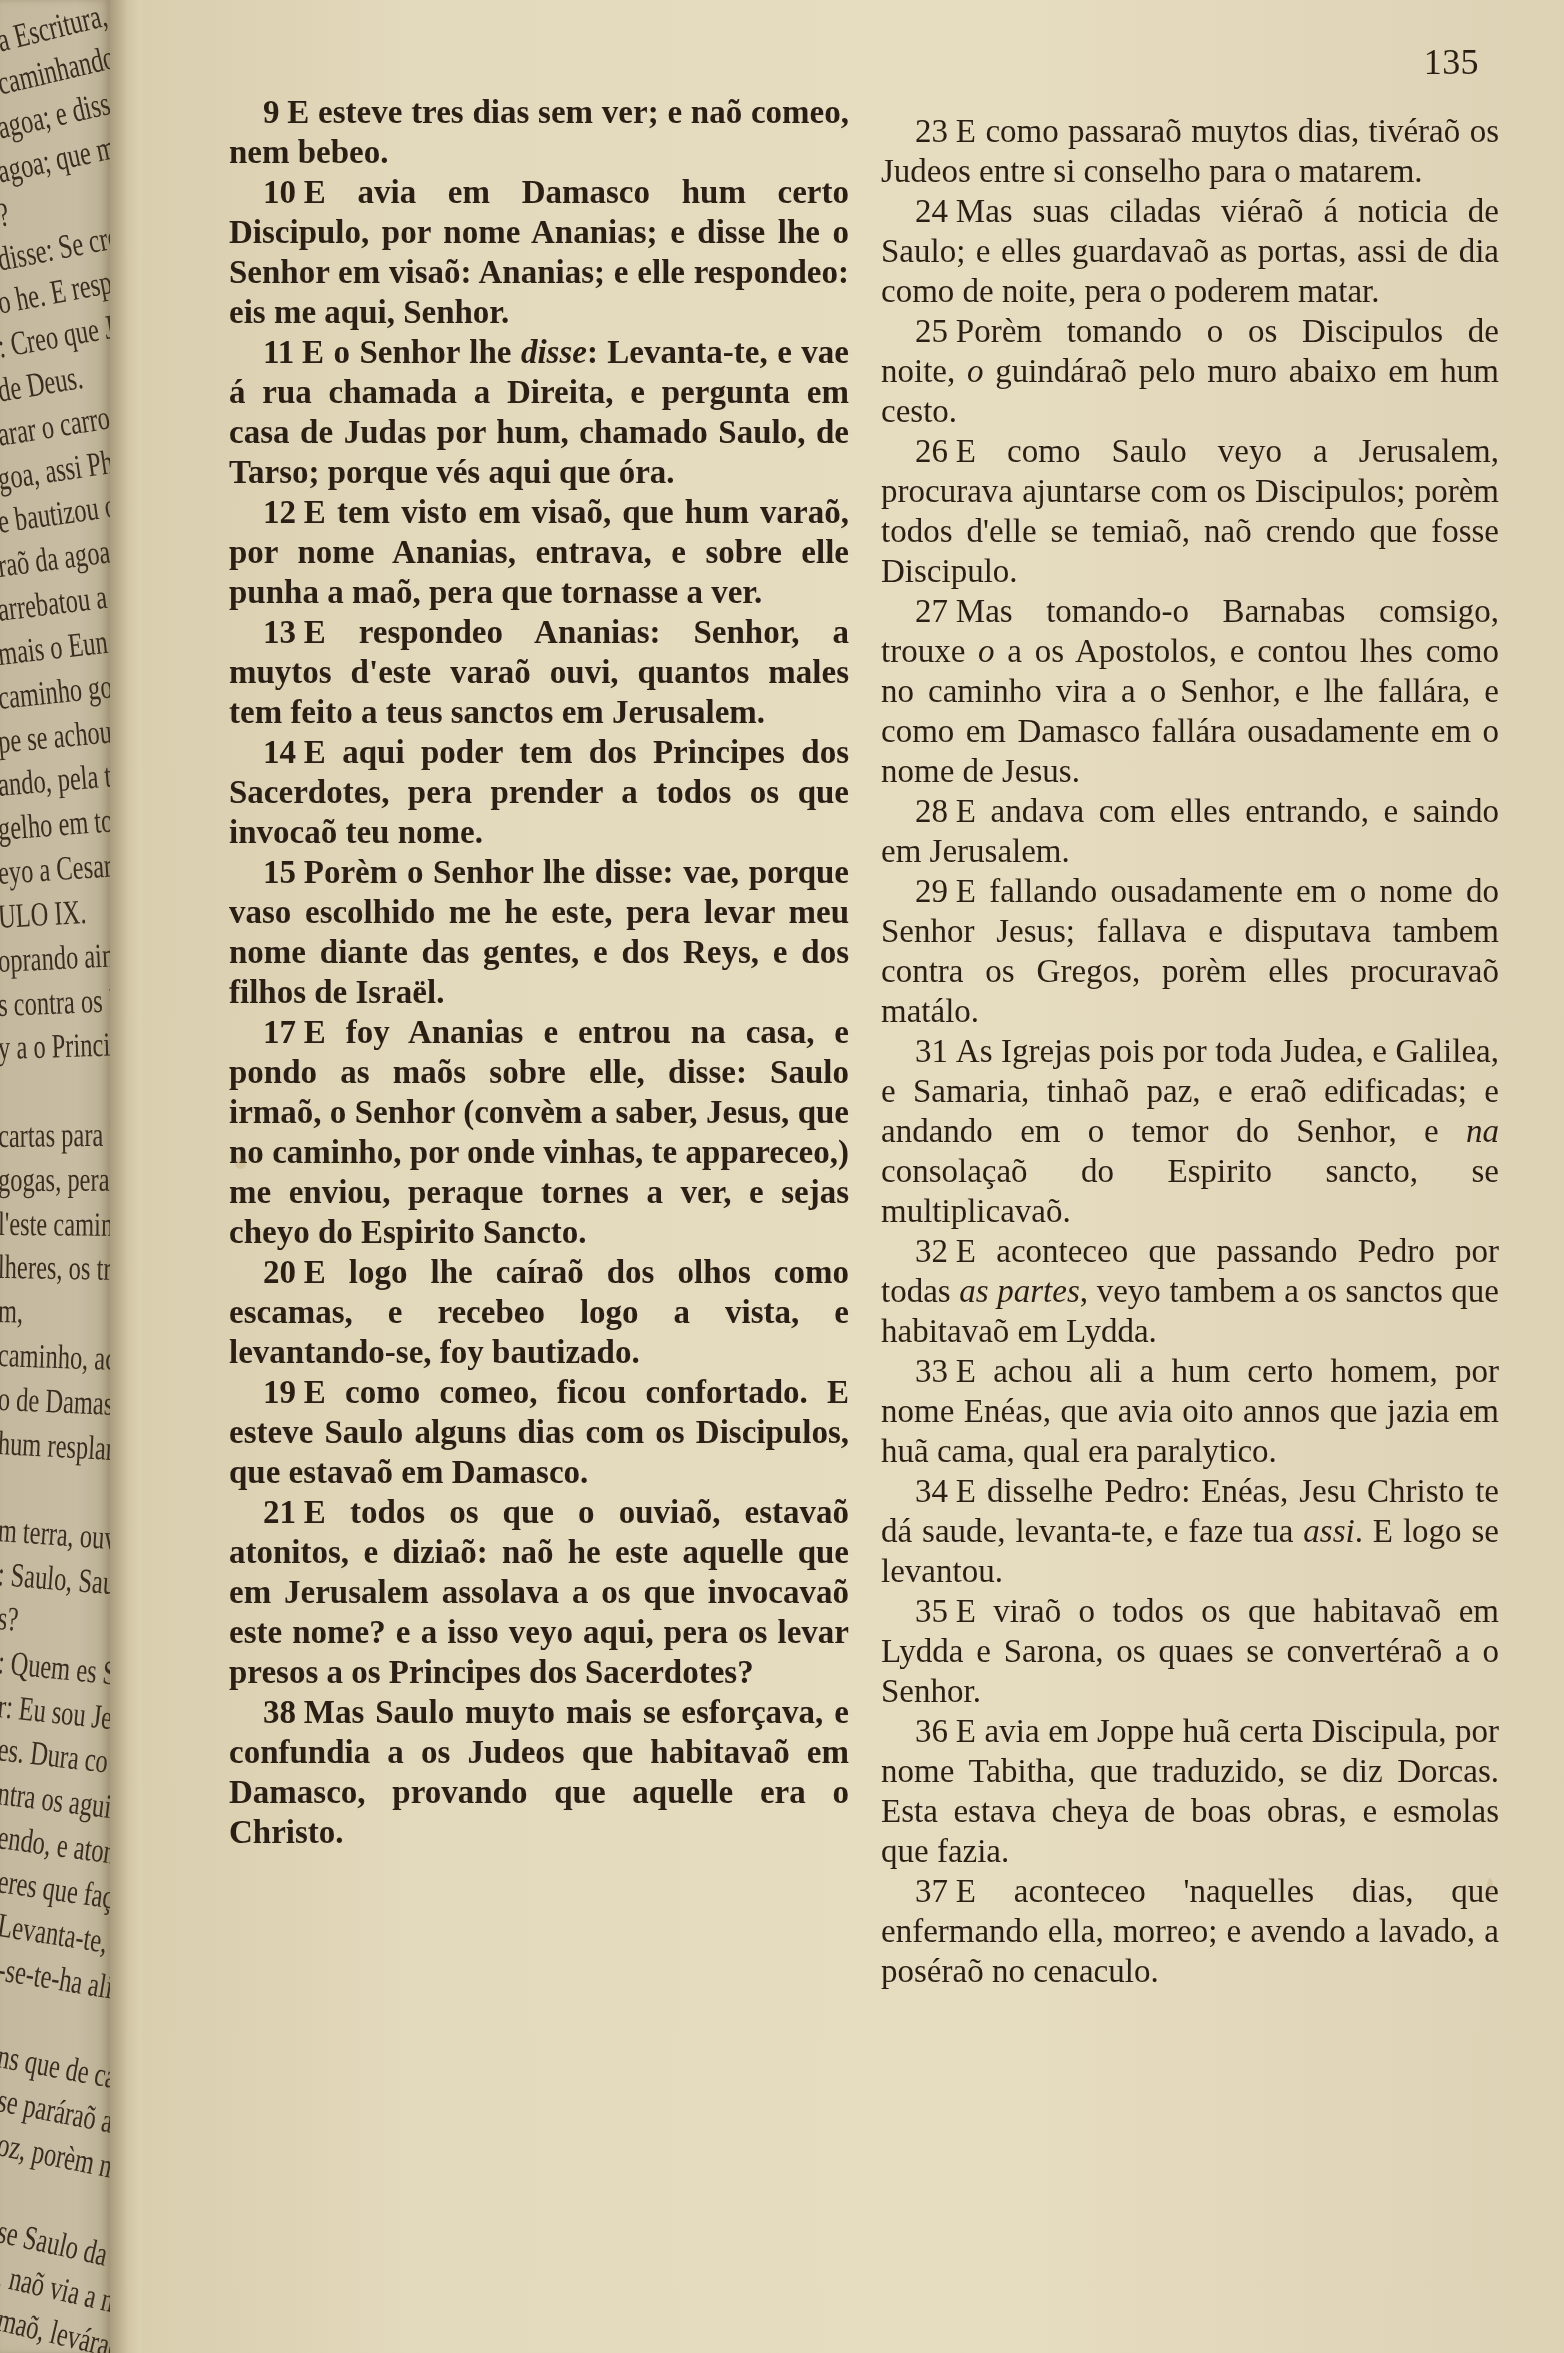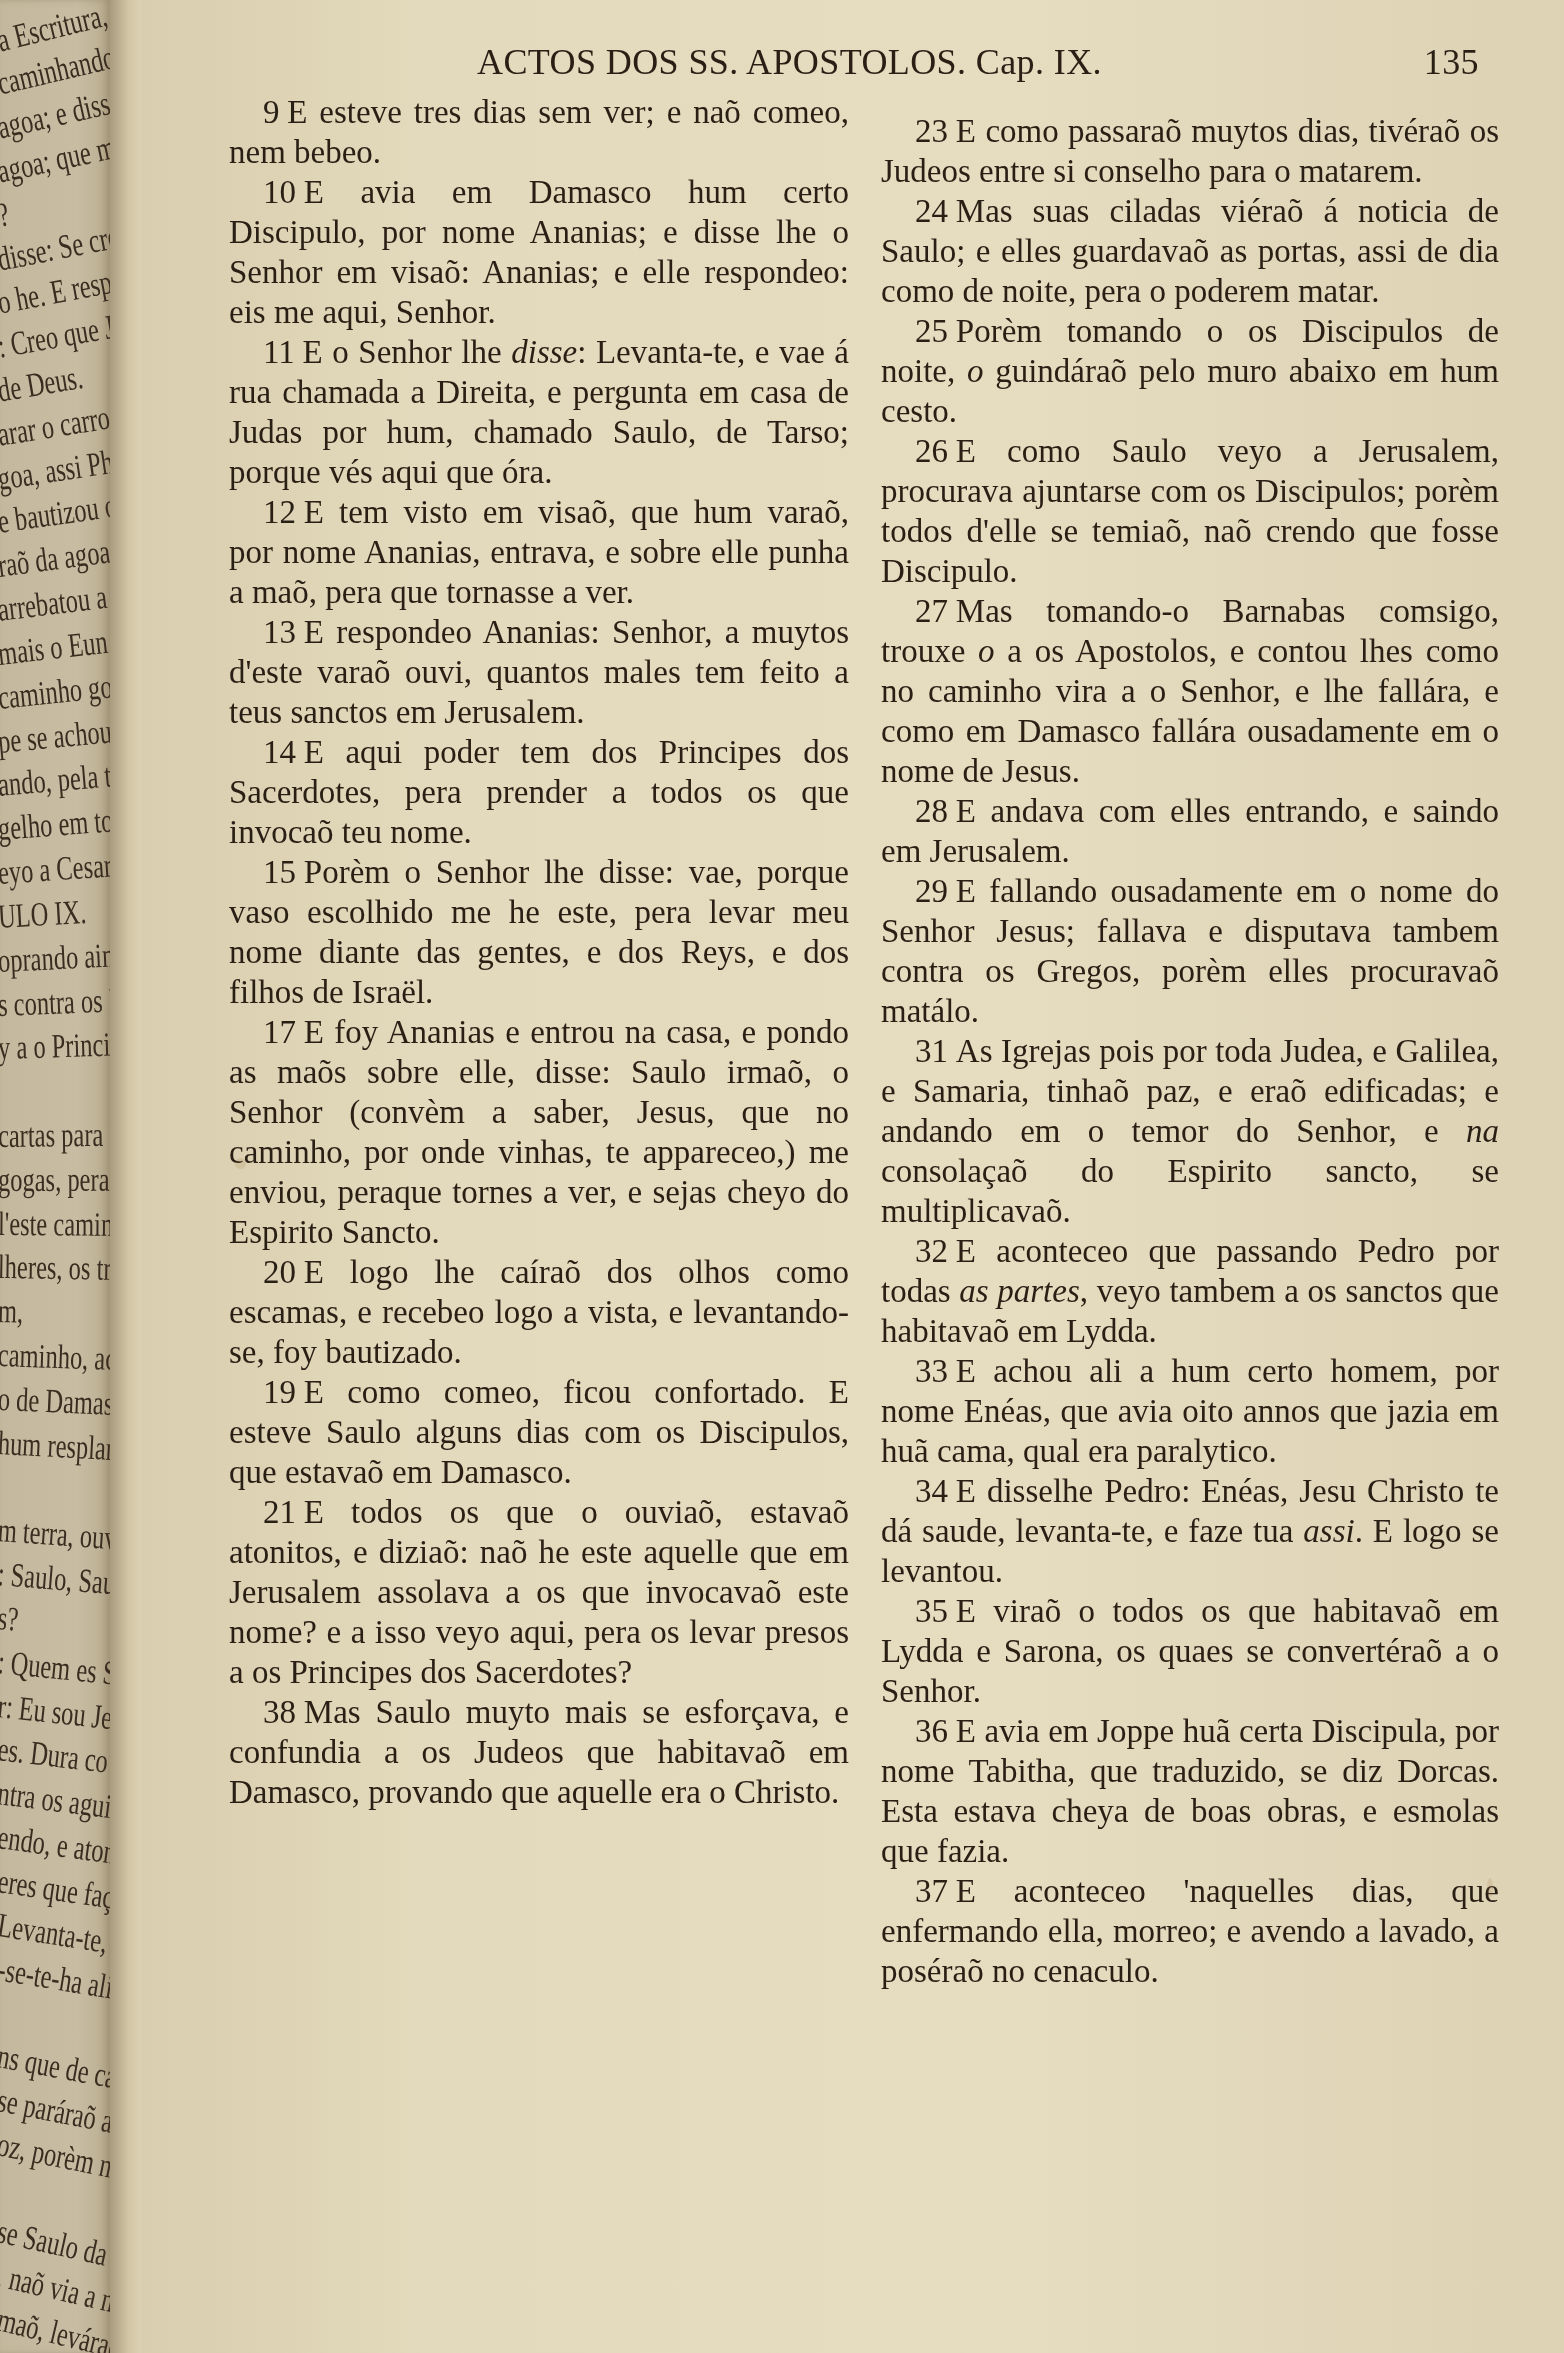--- a/index.html
+++ b/index.html
@@ -34,21 +34,21 @@
       position: absolute; top: 41px; left: 336px; right: 55px; height: 47px;
       font-size: 36px; letter-spacing: 0.4px;
     }
     .running-head .title { position: absolute; left: 0; top: 0; }
     .running-head .pageno { position: absolute; right: 31px; top: 0; }
     .col {
       position: absolute; top: 92px;
       font-size: 33px; line-height: 40px;
       text-align: justify;
     }
-    .col.left { left: 88px; width: 620px; }
+    .col.left { left: 88px; width: 620px; font-weight: bold; }
     .col.right { left: 740px; width: 618px; margin-top: 19px; }
     .verse { margin: 0; text-indent: 34px; }
     .verse .num { margin-right: 7.8px; }
     .verse i { font-style: italic; }
     .stain { position: absolute; border-radius: 50%; background: rgba(160,120,70,0.18); }
   </style>
 </head>
 <body>
 
 <div class="left-page" id="leftPage">
@@ -103,21 +103,20 @@
     <div class="frag" style="top: 2127px; transform: rotate(11.368deg) scaleX(0.72);">oz, porèm naõ ve</div>
     <div class="frag" style="top: 2171px; transform: rotate(11.8907deg) scaleX(0.72);"></div>
     <div class="frag" style="top: 2214px; transform: rotate(12.4133deg) scaleX(0.72);">se Saulo da terra,</div>
     <div class="frag" style="top: 2258px; transform: rotate(12.936deg) scaleX(0.72);">, naõ via a ninguem</div>
     <div class="frag" style="top: 2302px; transform: rotate(13.4587deg) scaleX(0.72);">maõ, leváraõ-o</div>
   </div>
 <div class="gutter"></div>
 
 <div class="page">
   <div class="running-head">
-    <span class="title">ACTOS DOS SS. APOSTOLOS. Cap. IX.</span>
     <span class="pageno">135</span>
   </div>
 
   <div class="col left" id="colLeft">
       <p class="verse"><span class="num">9</span><span>E esteve tres dias sem ver; e naõ comeo, nem bebeo.</span></p>
       <p class="verse"><span class="num">10</span><span>E avia em Damasco hum certo Discipulo, por nome Ananias; e disse lhe o Senhor em visaõ: Ananias; e elle respondeo: eis me aqui, Senhor.</span></p>
       <p class="verse"><span class="num">11</span><span>E o Senhor lhe </span><i>disse</i><span>: Levanta-te, e vae á rua chamada a Direita, e pergunta em casa de Judas por hum, chamado Saulo, de Tarso; porque vés aqui que óra.</span></p>
       <p class="verse"><span class="num">12</span><span>E tem visto em visaõ, que hum varaõ, por nome Ananias, entrava, e sobre elle punha a maõ, pera que tornasse a ver.</span></p>
       <p class="verse"><span class="num">13</span><span>E respondeo Ananias: Senhor, a muytos d'este varaõ ouvi, quantos males tem feito a teus sanctos em Jerusalem.</span></p>
       <p class="verse"><span class="num">14</span><span>E aqui poder tem dos Principes dos Sacerdotes, pera prender a todos os que invocaõ teu nome.</span></p>

